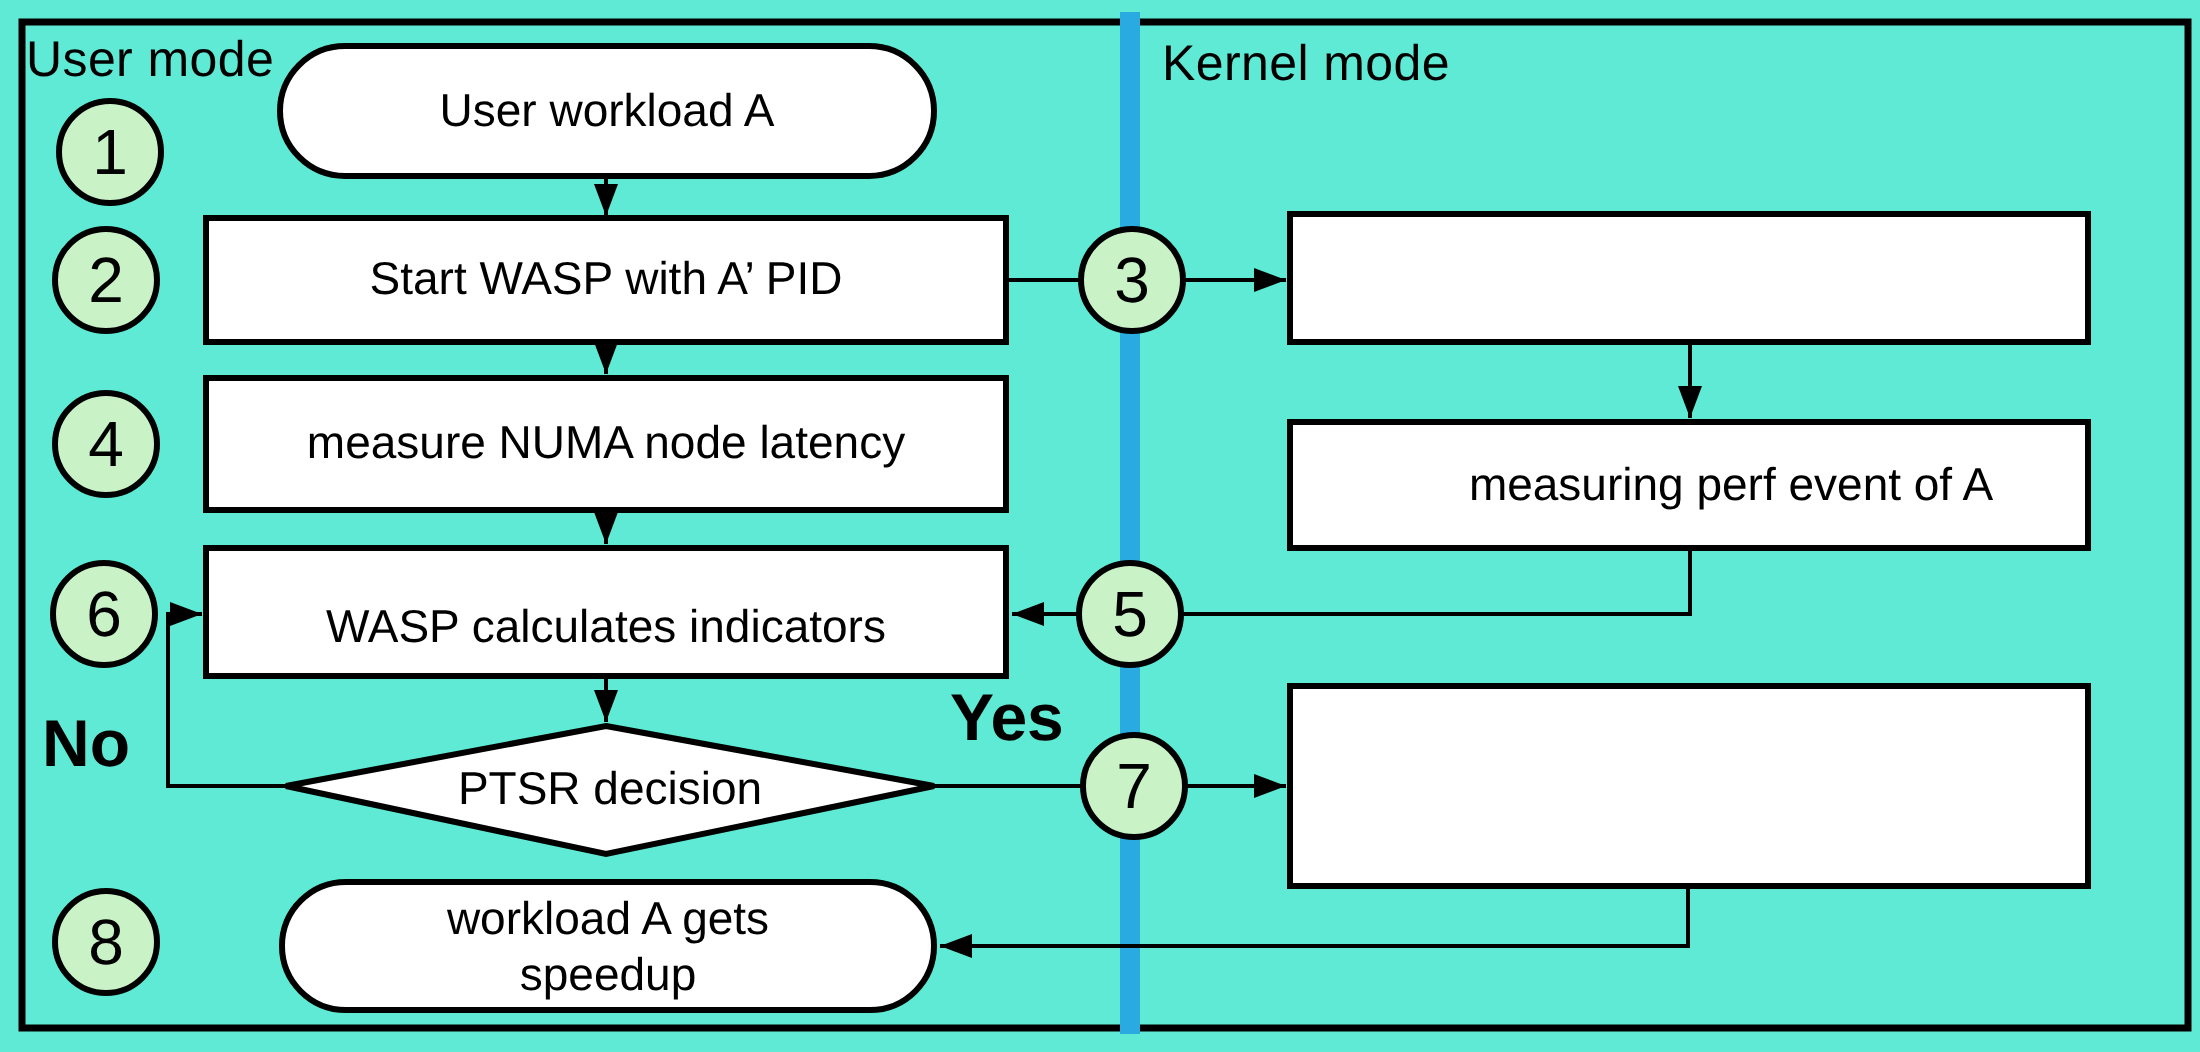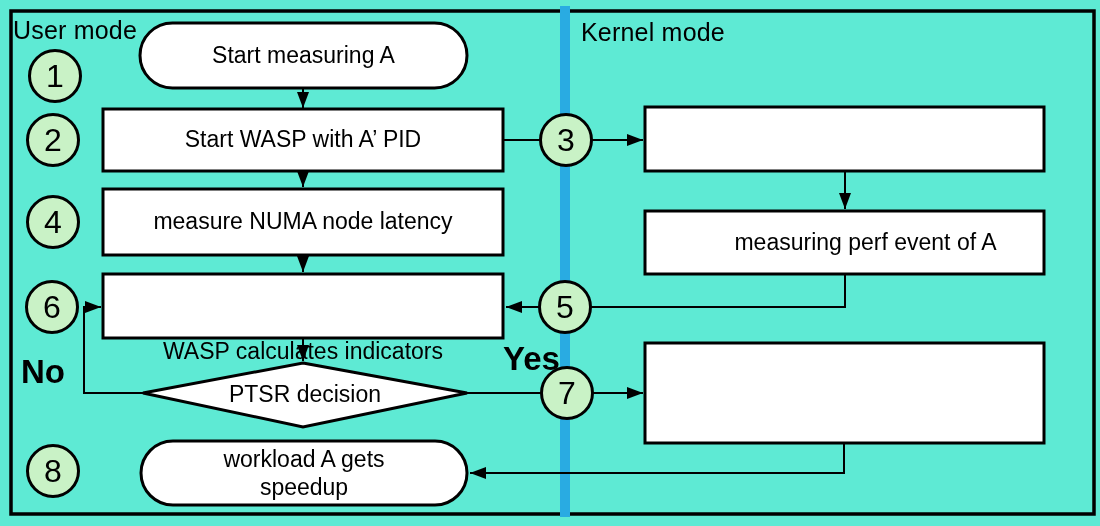--- a/index.html
+++ b/index.html
@@ -69,33 +69,33 @@
       <rect x="141" y="441" width="326" height="64" rx="32" ry="32"></rect>
       <rect x="645" y="107" width="399" height="64"></rect>
       <rect x="645" y="211" width="399" height="63"></rect>
       <rect x="645" y="343" width="399" height="100"></rect>
     </g>
   </svg>
 
   <div class="mode-lbl" style="left:13px; top:16px;">User mode</div>
   <div class="mode-lbl" style="left:581px; top:18px;">Kernel mode</div>
 
-  <div class="lbl" style="left:140px; top:23px;  width:327px; height:65px;">Start measuring A</div>
+  <div class="lbl" style="left:140px; top:23px;  width:327px; height:65px;">User workload A</div>
   <div class="lbl" style="left:103px; top:109px; width:400px; height:62px;border-radius:13px;">Start WASP with A’ PID</div>
   <div class="lbl" style="left:103px; top:189px; width:400px; height:66px;">measure NUMA node latency</div>
-  <div class="lbl" style="left:103px; top:274px; width:400px; height:80px;margin-top:38px;">WASP calculates indicators</div>
+  <div class="lbl" style="left:103px; top:274px; width:400px; height:80px;">WASP calculates indicators</div>
   <div class="lbl" style="left:143px; top:363px; width:324px; height:64px;">PTSR decision</div>
   <div class="lbl two-line" style="left:141px; top:441px; width:326px; height:64px; line-height:28px;">
     <span>workload A gets</span>
     <span>speedup</span>
   </div>
   <div class="lbl" style="left:666px; top:211px; width:399px; height:63px;">measuring perf event of A</div>
 
   <div class="branch-lbl" style="left:15px;  top:353px;">No</div>
-  <div class="branch-lbl" style="left:475px; top:340px;margin-left:28px;">Yes</div>
+  <div class="branch-lbl" style="left:475px; top:340px;">Yes</div>
 
   <div class="step" style="left:28px;  top:49px;">1</div>
   <div class="step" style="left:26px;  top:113px;">2</div>
   <div class="step" style="left:539px; top:113px;">3</div>
   <div class="step" style="left:26px;  top:195px;">4</div>
   <div class="step" style="left:538px; top:280px;">5</div>
   <div class="step" style="left:25px;  top:280px;">6</div>
   <div class="step" style="left:540px; top:366px;">7</div>
   <div class="step" style="left:26px;  top:444px;">8</div>
 

